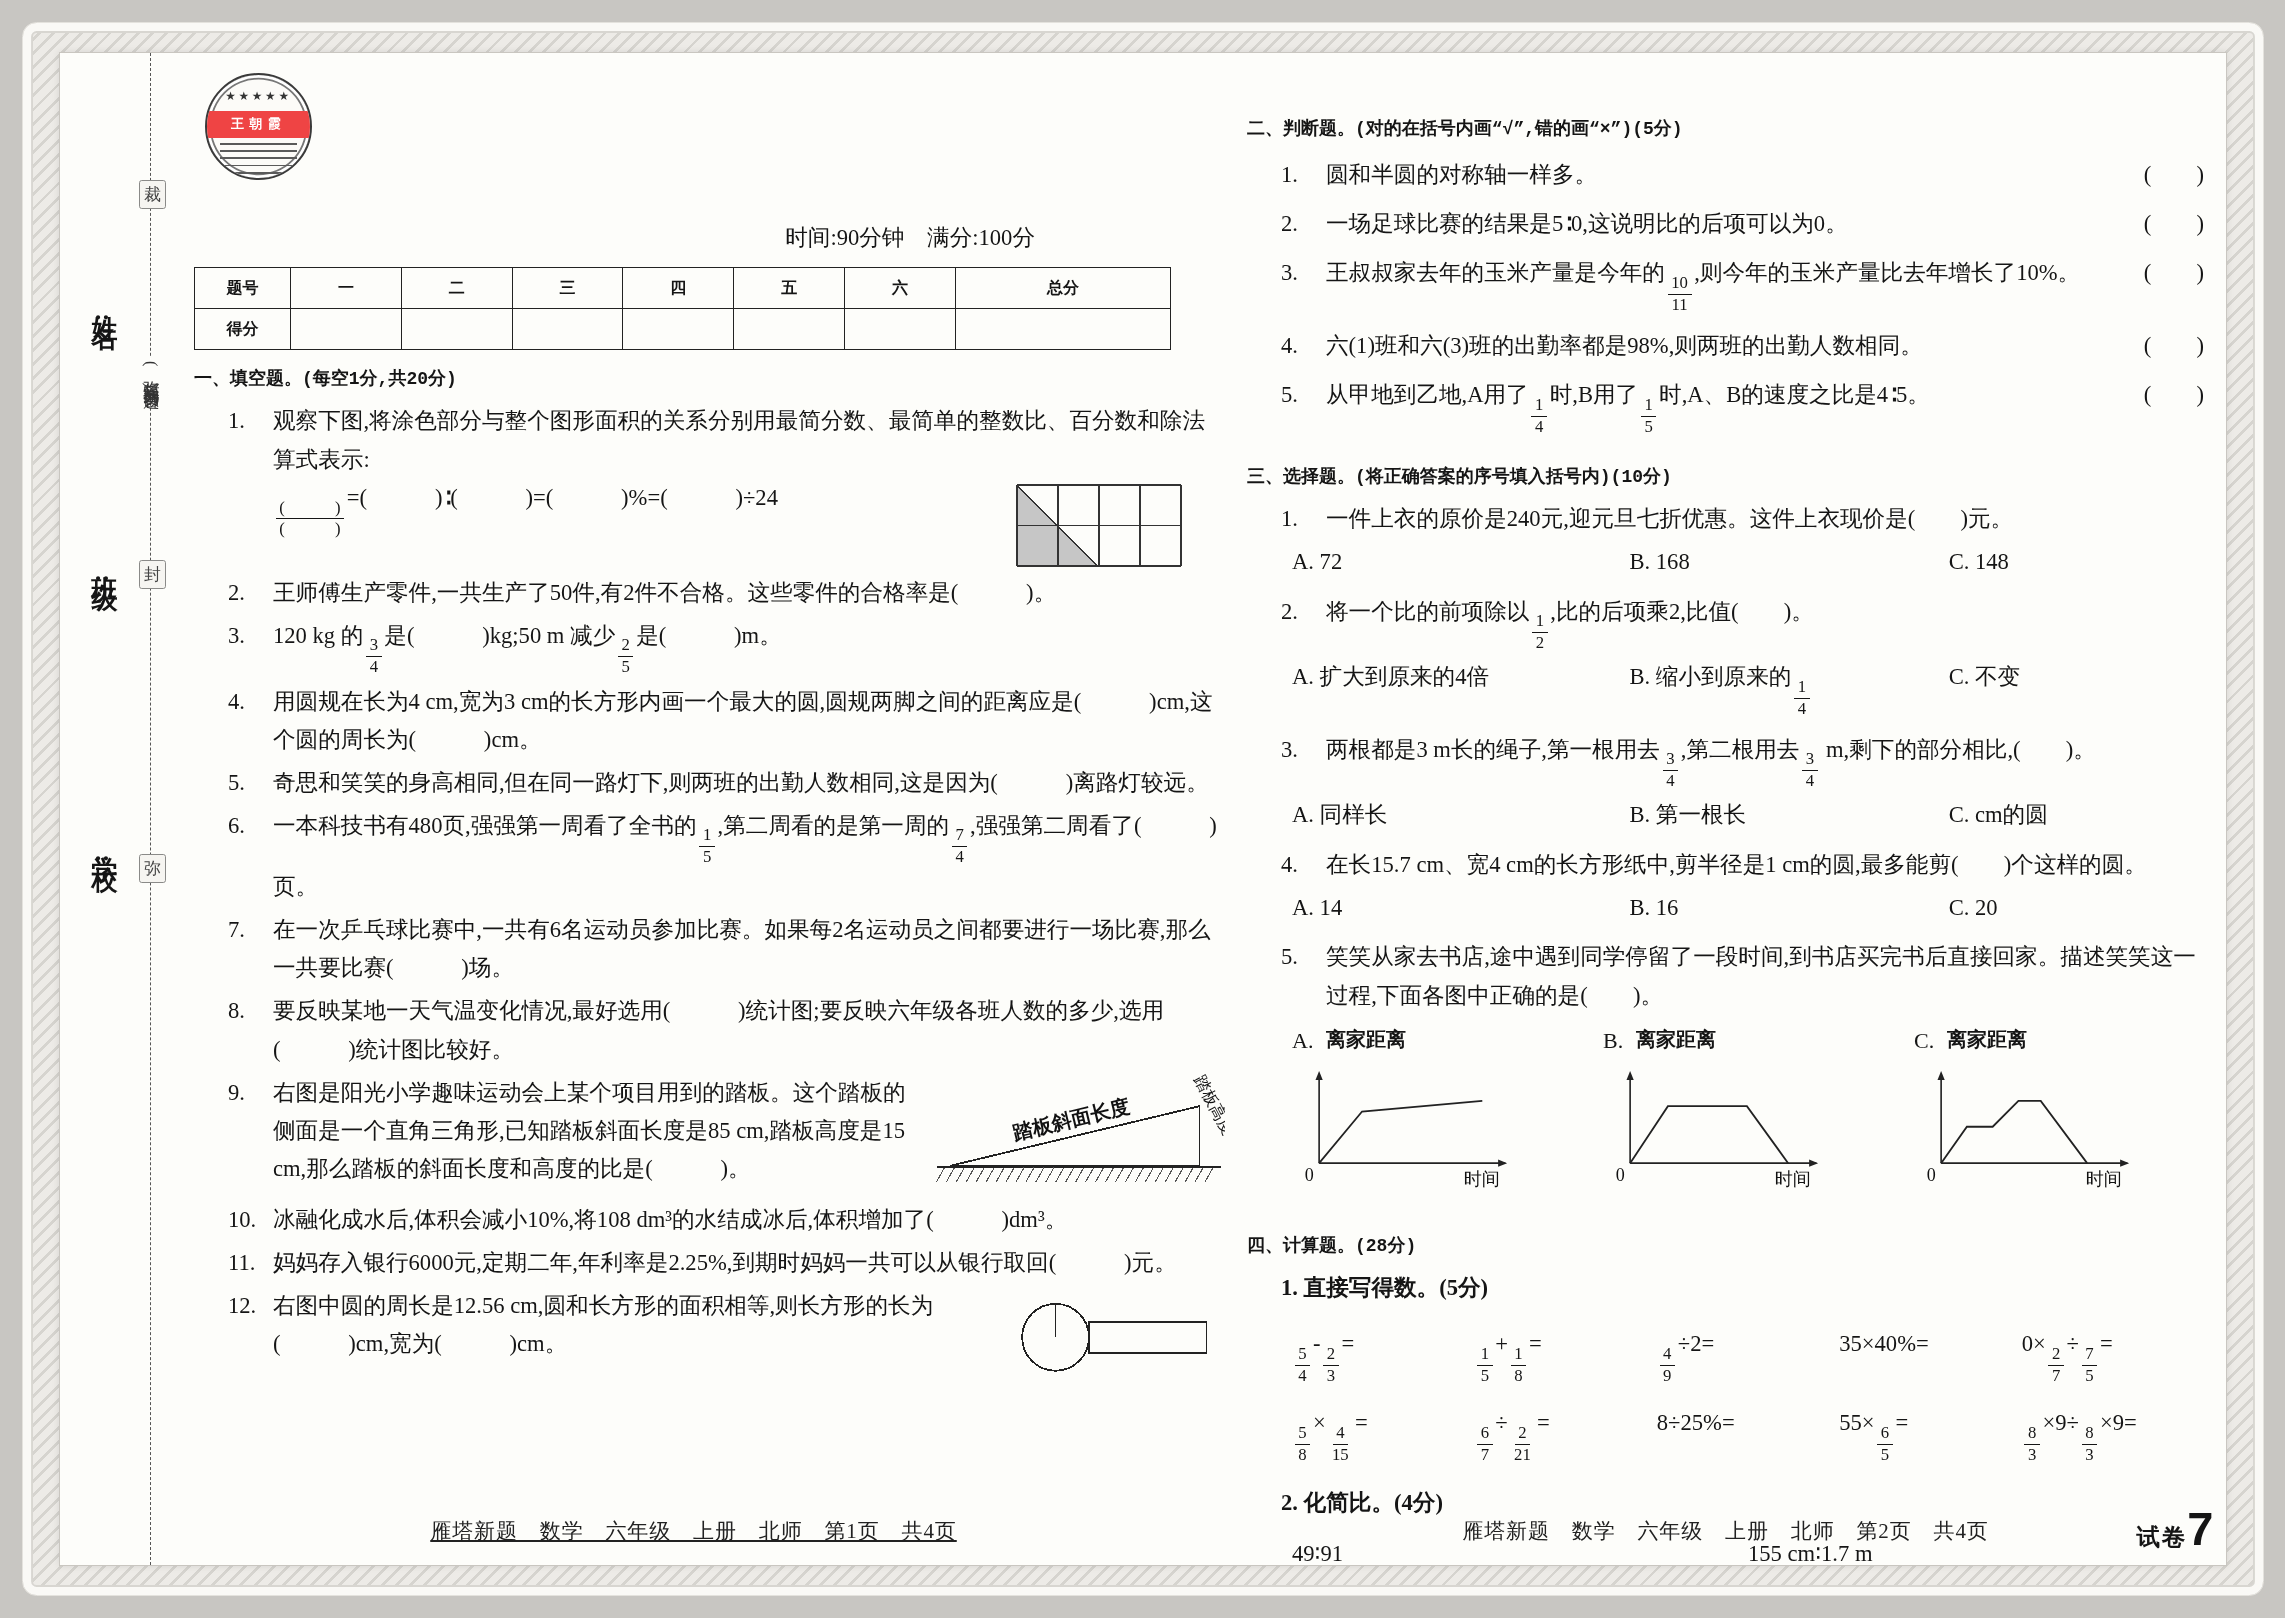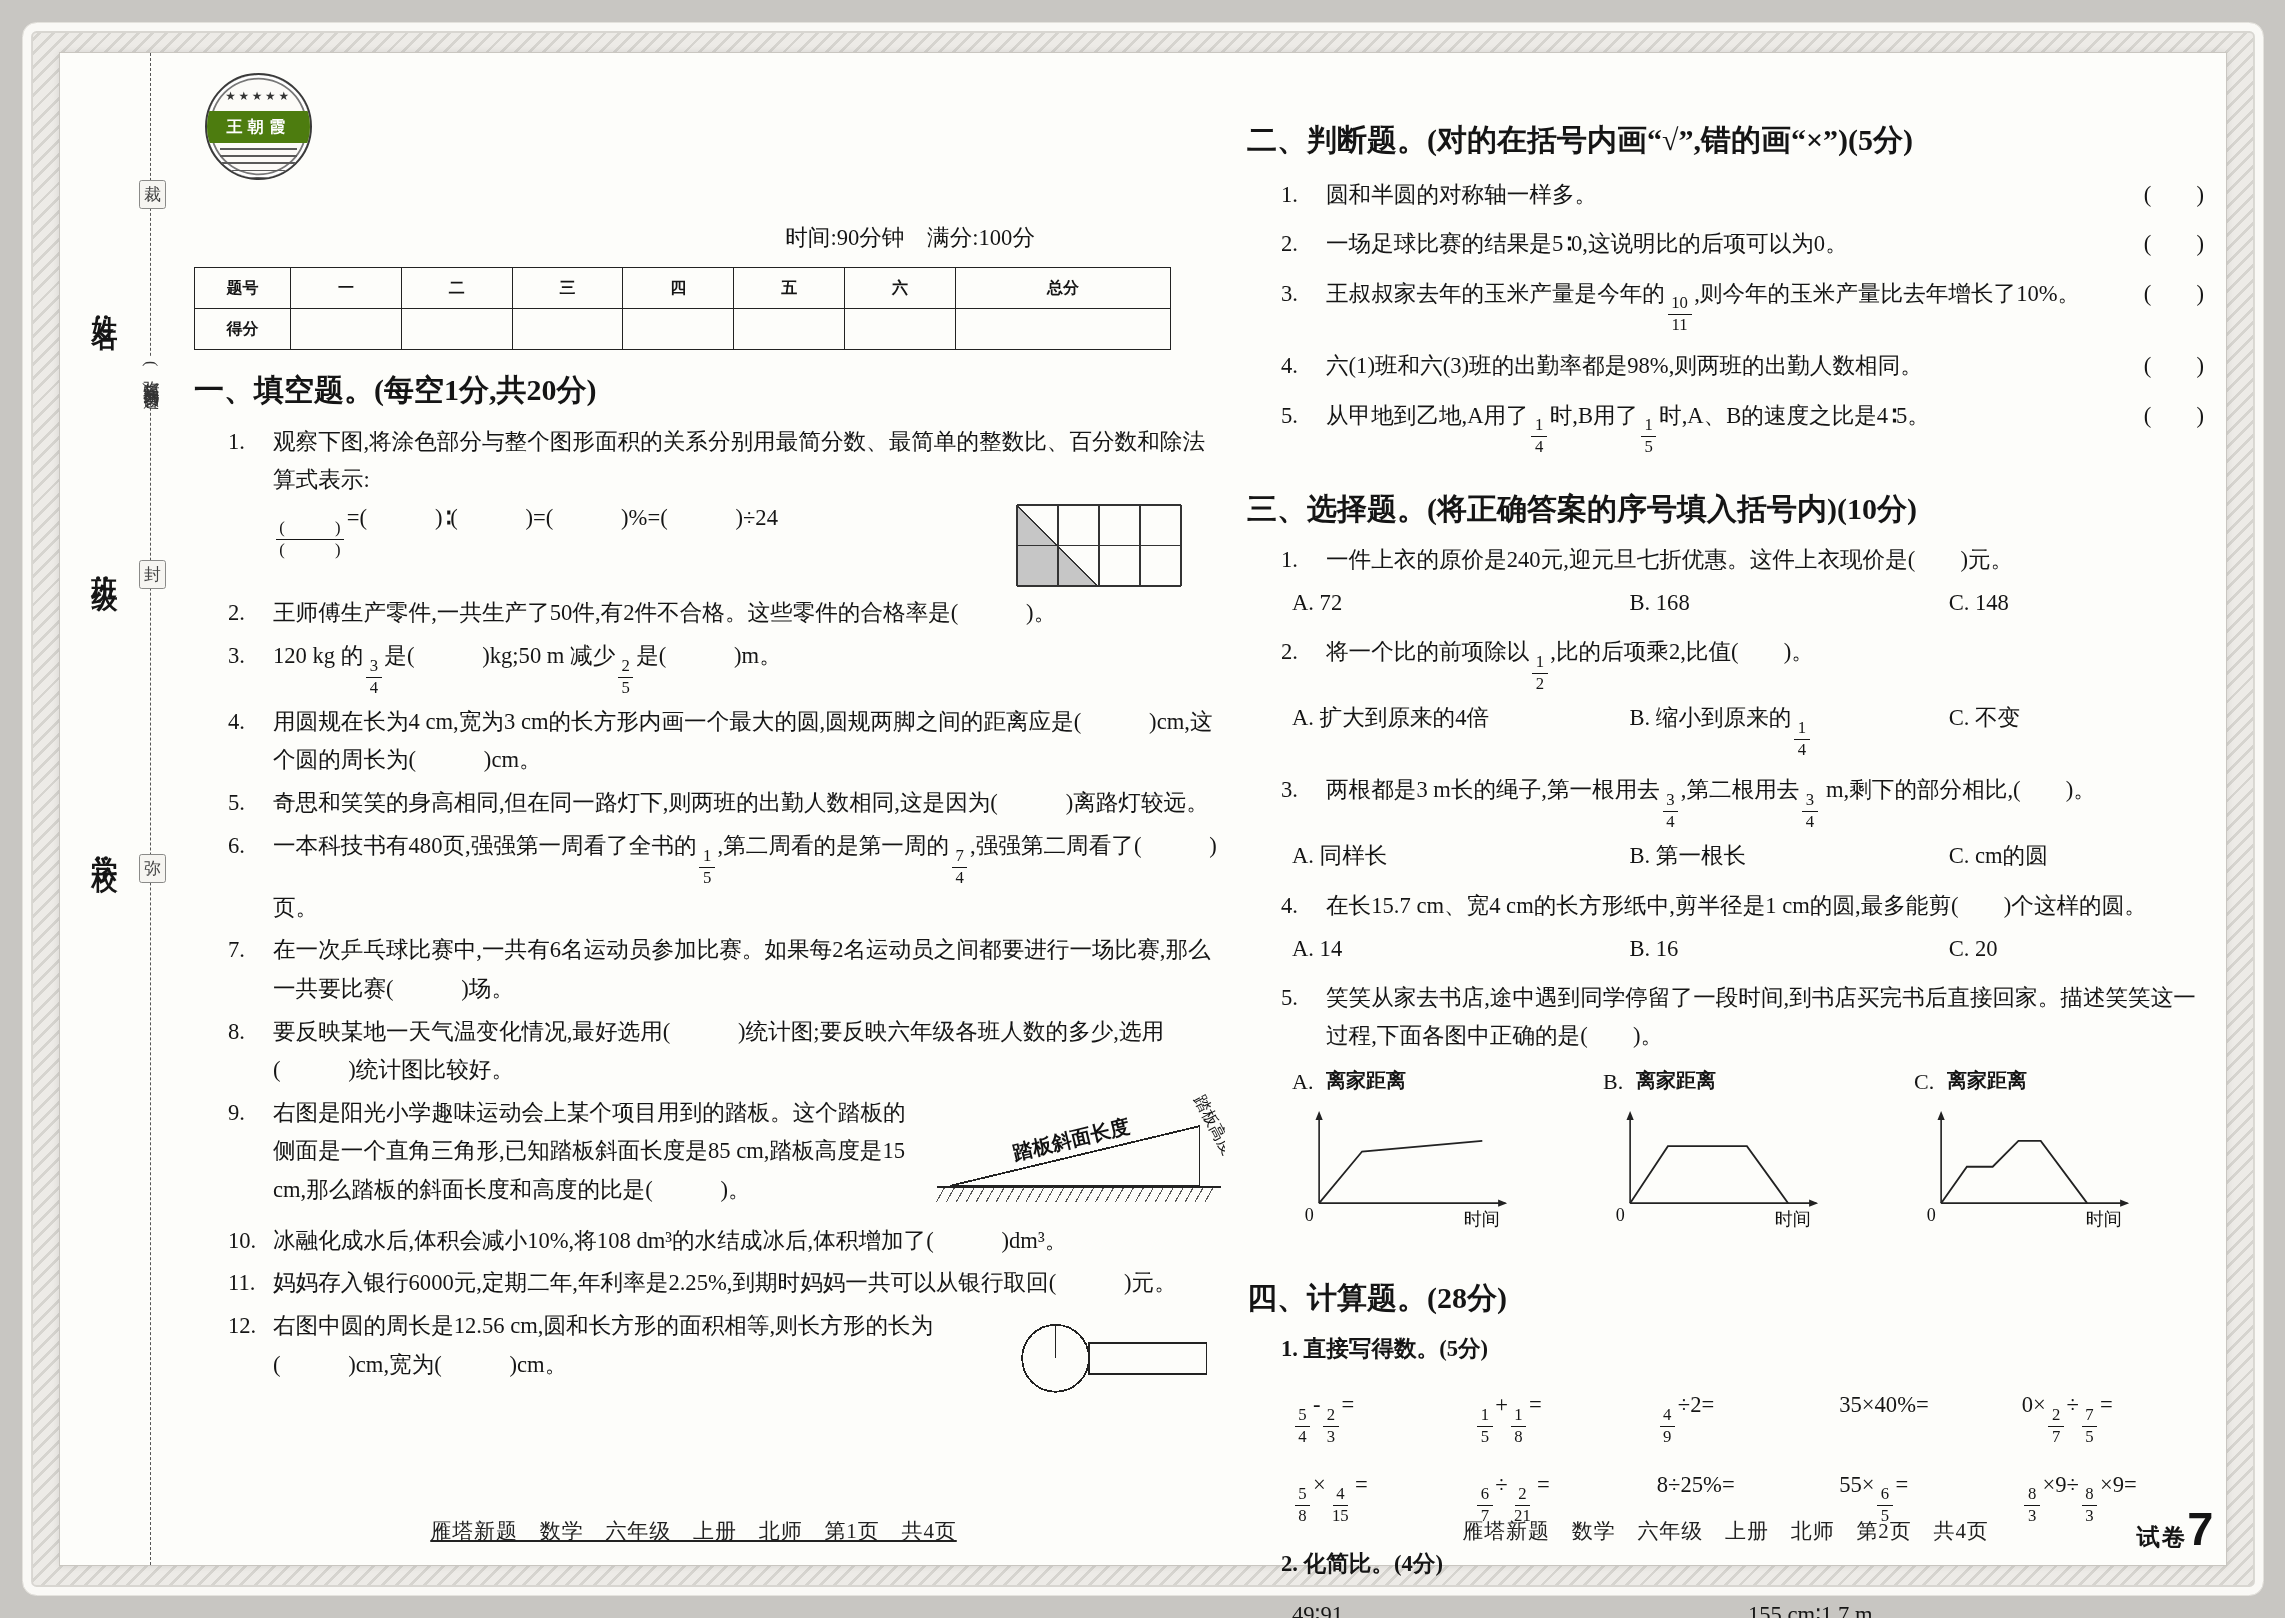--- a/index.html
+++ b/index.html
@@ -53,22 +53,22 @@
   
   .header { position: relative; height: 143px; }
   .logo {
     position: absolute; left: 11px; top: 3.6px; width: 107px; height: 107px;
     border: 2.7px solid #3a3a3a; border-radius: 50%;
     box-shadow: inset 0 0 0 2.7px #fff, inset 0 0 0 4.5px #777;
     overflow: hidden; background: #fcfbf8; text-align: center;
   }
   .logo-stars { font-size: 11.8px; letter-spacing: 2.7px; color: #333; margin-top: 11px; }
   .logo-name {
-    background: #4d7c0f; color: #fff; font-weight: bold;
-    font-size: 16px; letter-spacing: 5.4px; padding: 1.8px 0 2.7px; margin-top: 5.4px;
+    background: #ef4444; color: #fff; font-weight: bold;
+    font-size: 13px; letter-spacing: 5.4px; padding: 1.8px 0 2.7px; margin-top: 5.4px;
     font-family: "Liberation Sans","DejaVu Sans",sans-serif;
   }
   .logo-stripes {
     height: 31px; margin: 5.4px 12.7px 0;
     background: repeating-linear-gradient(#5a5a5a 0 1.8px, transparent 1.8px 7.2px);
   }
   .title-box {
     position: absolute; left: 197px; right: 54px; top: 12.7px;
     border: 2.7px solid #222; border-radius: 11px;
     padding: 27px 11px 12.7px; text-align: center;
@@ -87,22 +87,22 @@
   }
   .exam-subtitle { font-size: 27px; font-weight: bold; margin-top: 5.4px; letter-spacing: 0.9px; }
   .meta { width: 977px; text-align: right; padding-right: 136px; margin: 7.2px 0 9px; }
   
   .score-table { border-collapse: collapse; width: 977px; margin: 1.8px 0 14.5px; }
   .score-table td { border: 1.8px solid #222; height: 41px; text-align: center; font-size: 16px; }
   .score-table td:first-child { width: 96px; }
   .th-cell { font-weight: bold; }
   
   .sec-title {
-    font-family: Liberation Serif, serif;
-    font-weight: bold; font-size: 30px; margin: 9px 0 7.2px;
+    font-family: Liberation Mono, monospace;
+    font-weight: bold; font-size: 18px; margin: 9px 0 7.2px;
   }
   .sec-gap { margin-top: 25px; }
   .sub-title { padding-left: 34px; font-weight: bold; margin: 7.2px 0 1.8px; }
   .item { display: flex; padding-left: 34px; margin: 4.5px 0; }
   .item-num { flex: none; width: 45px; }
   .item-body { flex: 1; min-width: 0; overflow: hidden; }
   .line { min-height: 38px; }
   
   .frac {
     display: inline-flex; flex-direction: column; align-items: center;

